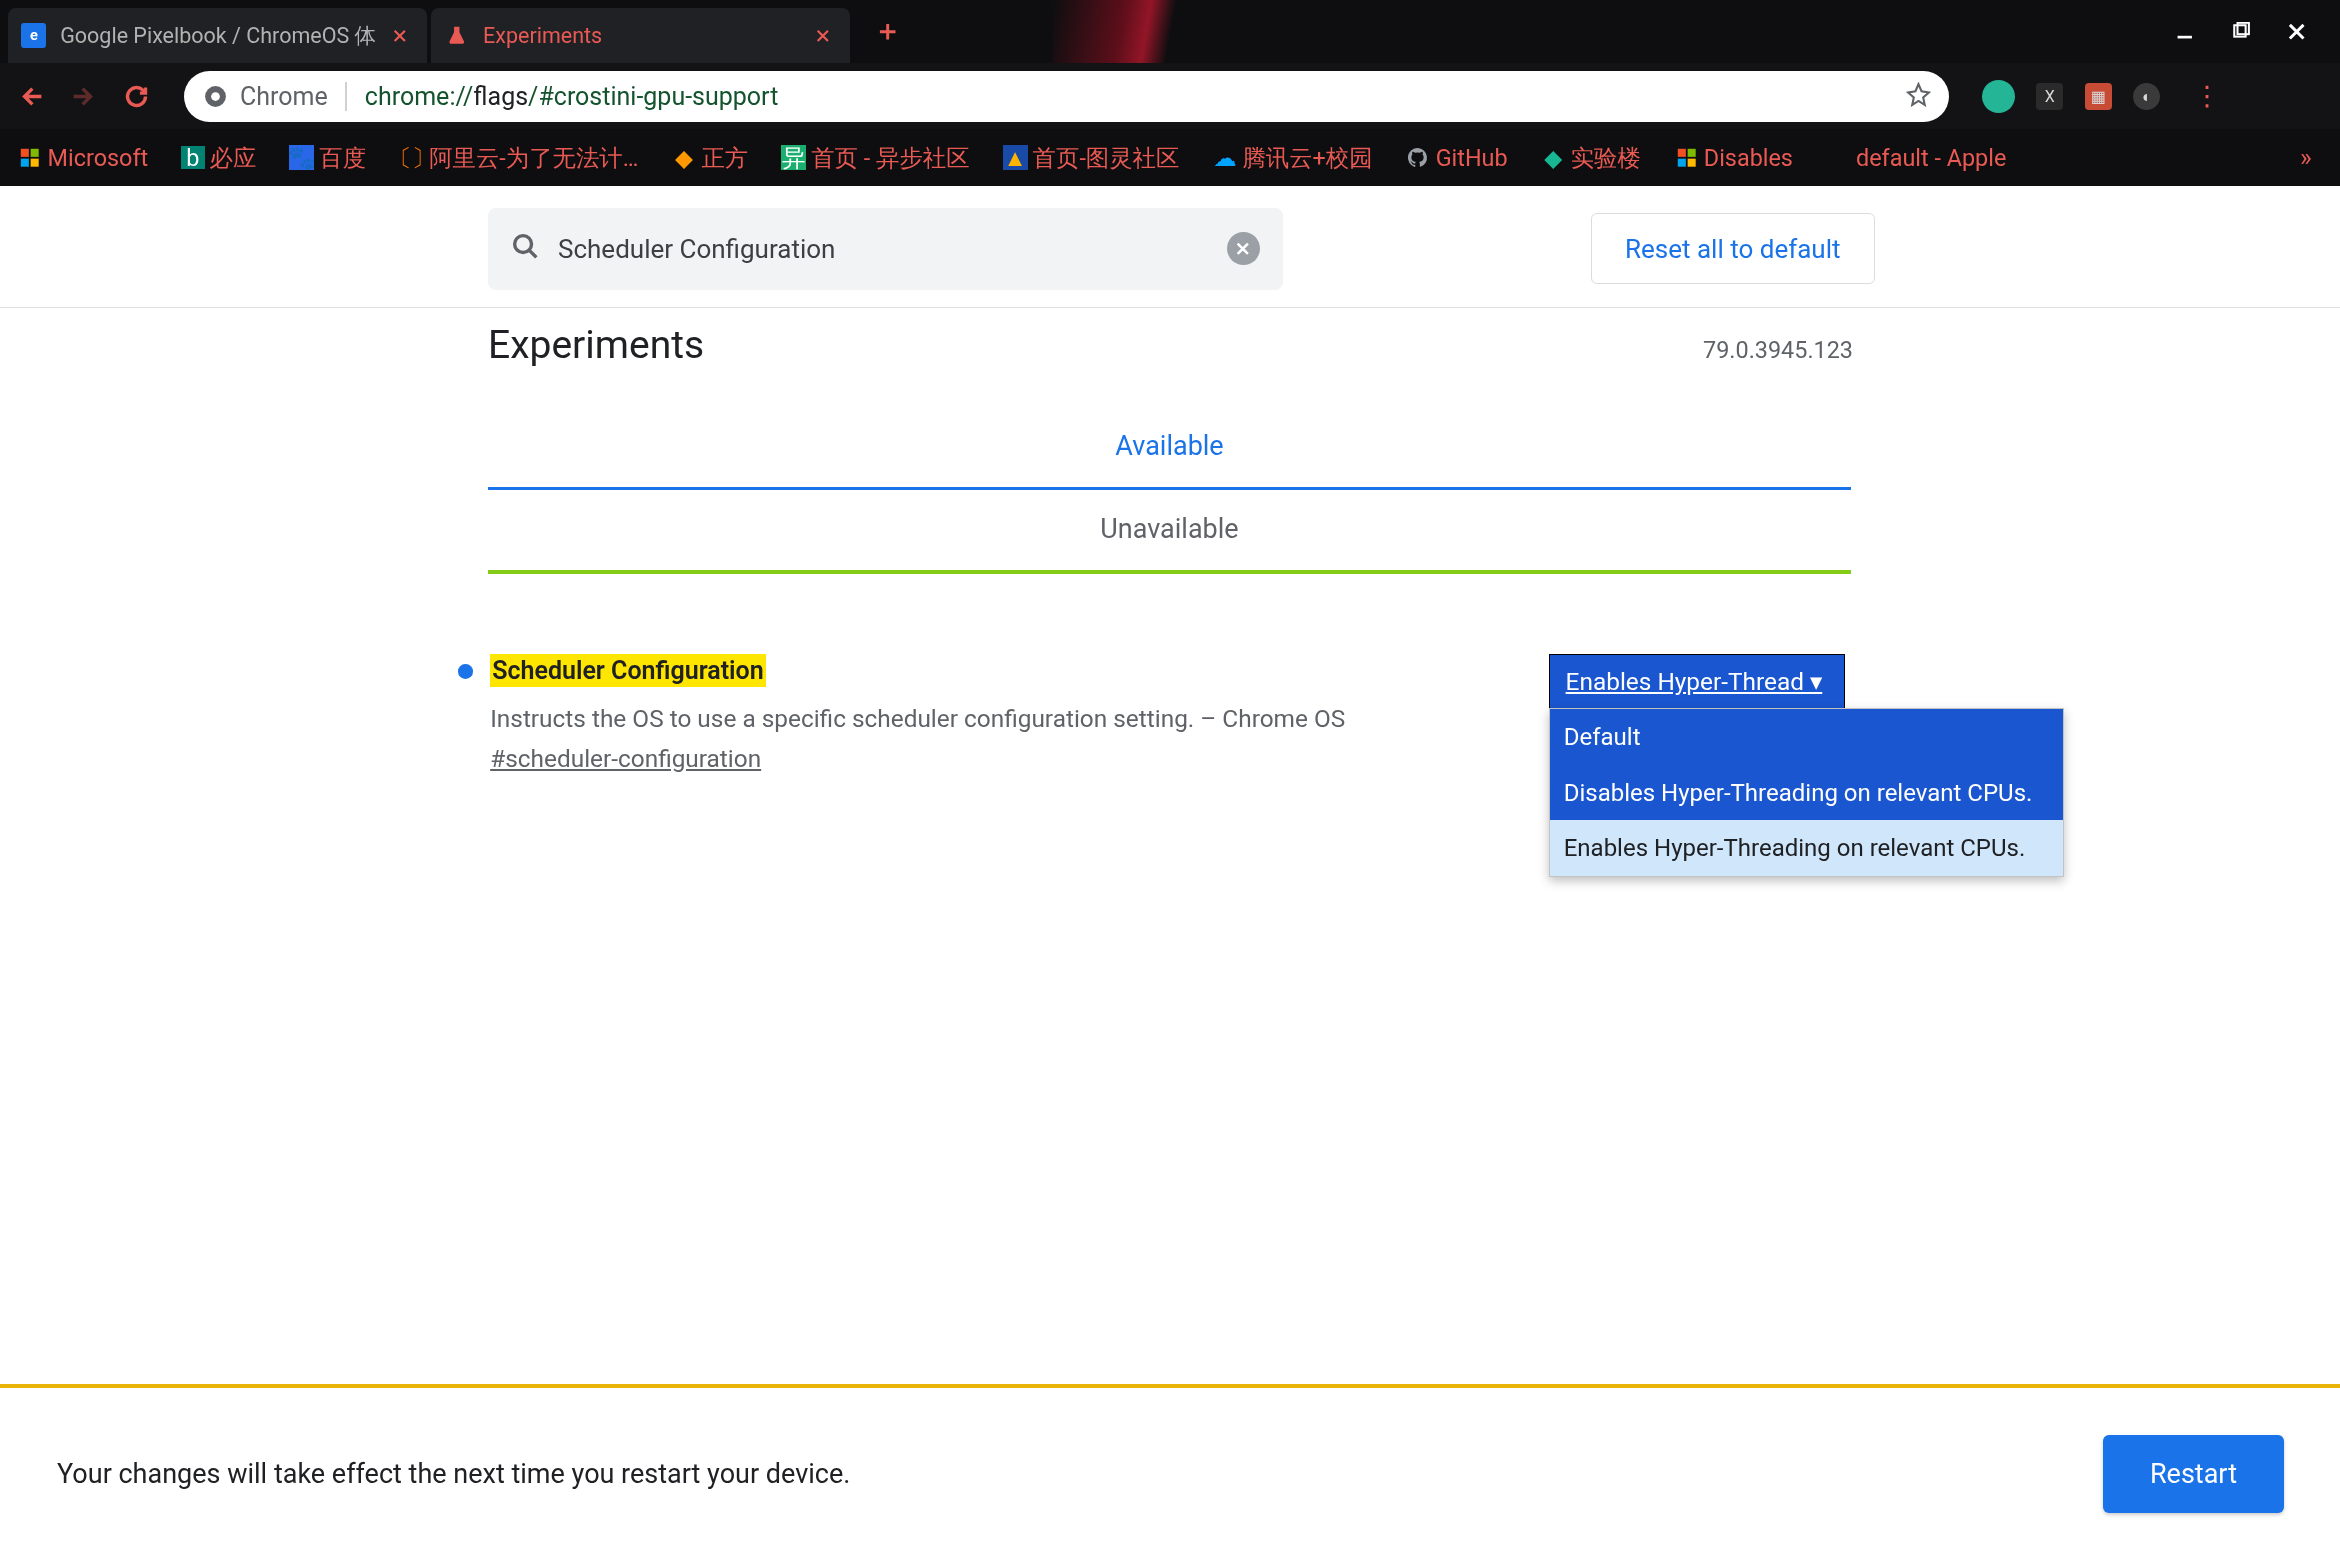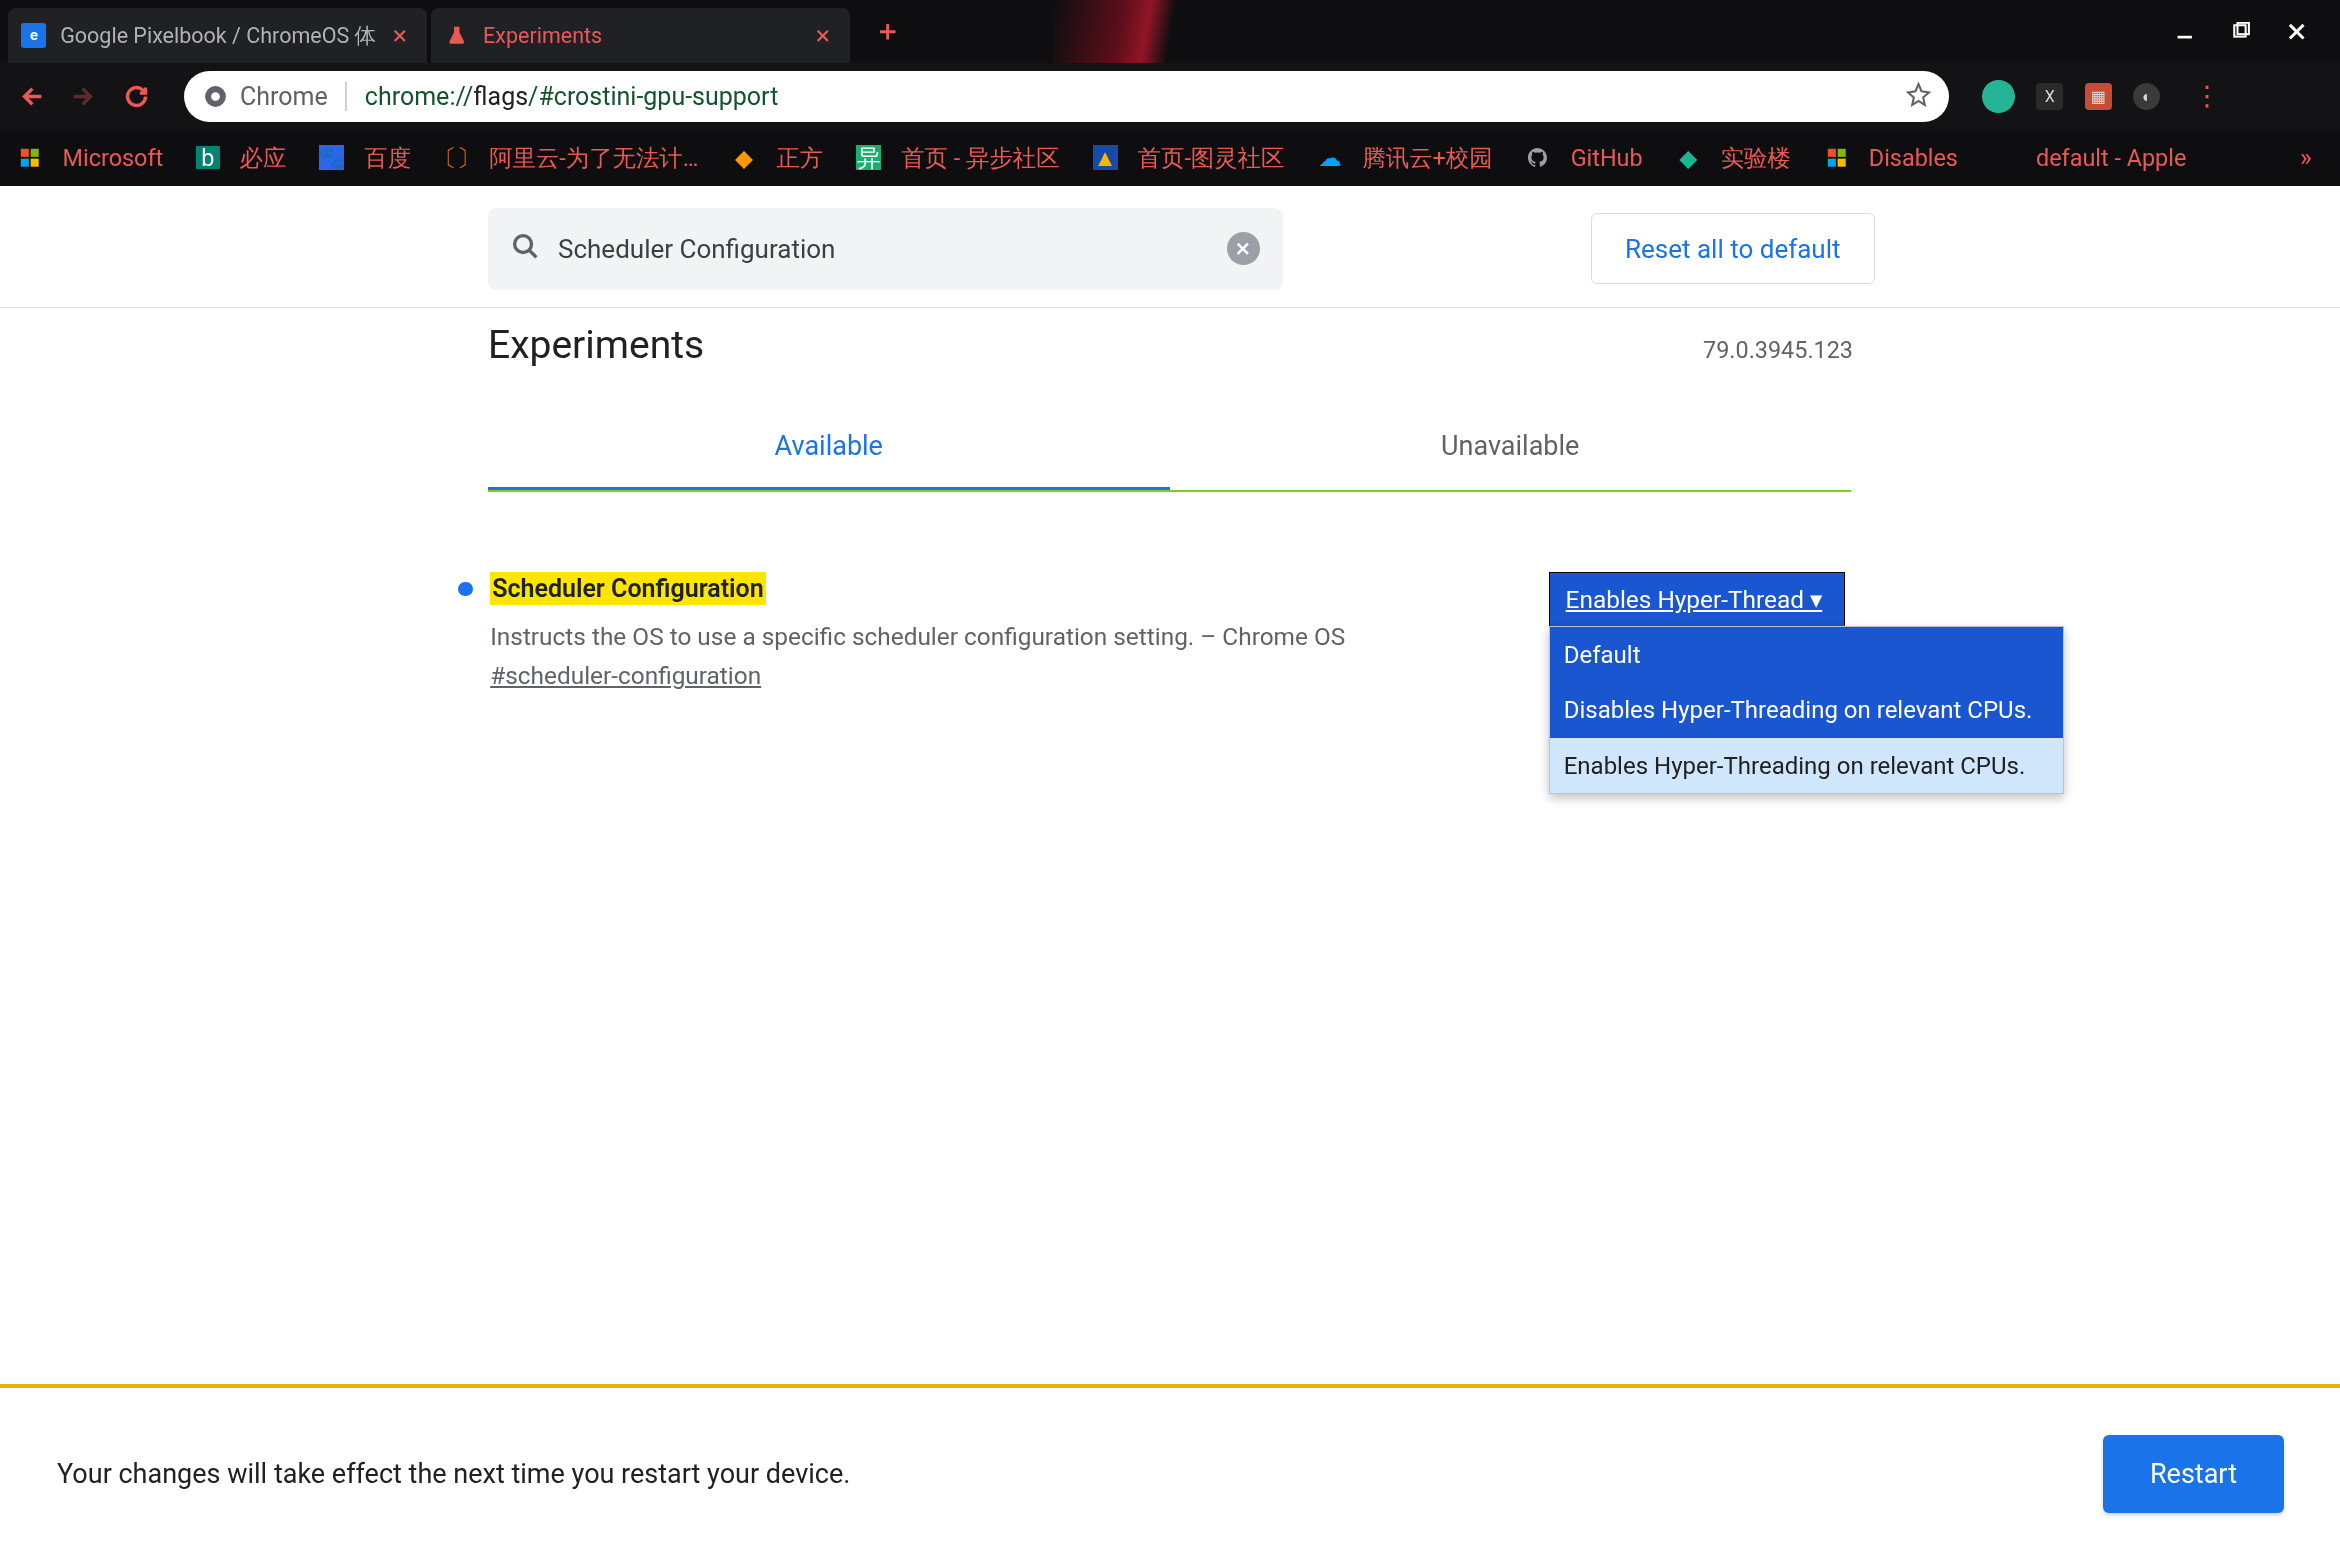--- a/index.html
+++ b/index.html
@@ -28,39 +28,39 @@
   .omnibox .url { font-size: 25px; margin-left: 17.6px; color:#202124; display:flex; }
   .omnibox .url .dim { color:#14532d; }
   .omnibox .star { margin-left:auto; color:#5f6368; }
   .ext-area { display:flex; align-items:center; gap: 21.5px; margin-left: 23.4px;}
   .avatar { width: 33px; height:33px; border-radius:50%; background:#24b597; }
   .ext-icon { width:27px; height:27px; display:flex; align-items:center; justify-content:center; color:#d7d7d7; background:#2a2a2a; border-radius:3.9px;}
   .menu-dots { color:#e95a54; font-size:27px; padding: 0 11.7px;}
 
   
   .bookmarks { display:flex; align-items:center; height: 57px; background:#0e0e10; padding: 0 17.6px; gap: 33px; position:relative; }
-  .bm { display:flex; align-items:center; gap: 20px; color:#e95a54; font-size: 23.4px; white-space:nowrap; }
+  .bm { display:flex; align-items:center; gap: 5px; color:#e95a54; font-size: 23.4px; white-space:nowrap; }
   .bm-icon { width:25px; height:25px; display:flex; align-items:center; justify-content:center;}
   .bm-overflow { margin-left:auto; color:#e95a54; font-size:25px; padding-right:11.7px;}
 
   
   .content { flex:1; background:#fff; overflow:hidden; position:relative;}
   .page { width: 100%; height:100%; }
   .search-row { display:flex; align-items:center; padding: 21.5px 0 19.5px 488px; gap: 308px; }
   .search-box { width: 795px; height: 82px; background:#f1f3f4; border-radius: 7.8px; display:flex; align-items:center; padding: 0 23.4px; }
   .search-box .sicon { color:#5f6368; }
   .search-box .stext { font-size:26px; color:#3c4043; margin-left: 17.6px; flex:1; }
   .search-box .clear { width: 33px; height:33px; border-radius:50%; background:#9aa0a6; display:flex; align-items:center; justify-content:center; color:#fff; }
   .reset-btn { border:1px solid #dadce0; border-radius:5.9px; padding: 19.5px 33px; color:#1a73e8; font-size:26px; background:#fff; }
 
   .hdr-row { display:flex; align-items:baseline; padding: 13.7px 0 0 488px; width: 1853px; justify-content: space-between;}
   .page-title { font-size: 39px; color:#202124; font-weight: 400;}
   .version { font-size: 23.4px; color:#5f6368; margin-right: 0;}
 
-  .tabs-row { display:flex; margin: 39px 0 0 488px; width: 1363px; border-bottom: 2px solid #84cc16;}
+  .tabs-row { display:flex; margin: 39px 0 0 488px; width: 1363px; border-bottom: 4px solid #84cc16; flex-direction: column;}
   .ftab { flex:1; text-align:center; padding: 23.4px 0 25px; font-size: 27px; color:#5f6368; }
   .ftab.active { color:#1a73e8; border-bottom: 3.9px solid #1a73e8; }
 
   .flag-row { display:flex; padding: 80px 0 0 458px; align-items:flex-start; gap: 17.6px; position:relative;}
   .blue-dot { width:14.6px; height:14.6px; border-radius:50%; background:#1a73e8; margin-top: 9.8px; flex:0 0 14.6px;}
   .flag-text { width: 975px; }
   .flag-title { font-size: 25px; font-weight: 600; color:#202124; background:#ffe600; display:inline-block; padding: 2px 2px;}
   .flag-desc { font-size: 24.4px; color:#5f6368; margin-top: 13.7px; line-height: 1.5;}
   .flag-link { font-size: 24.4px; color:#5f6368; text-decoration: underline; margin-top: 5.9px; display:inline-block;}
 

